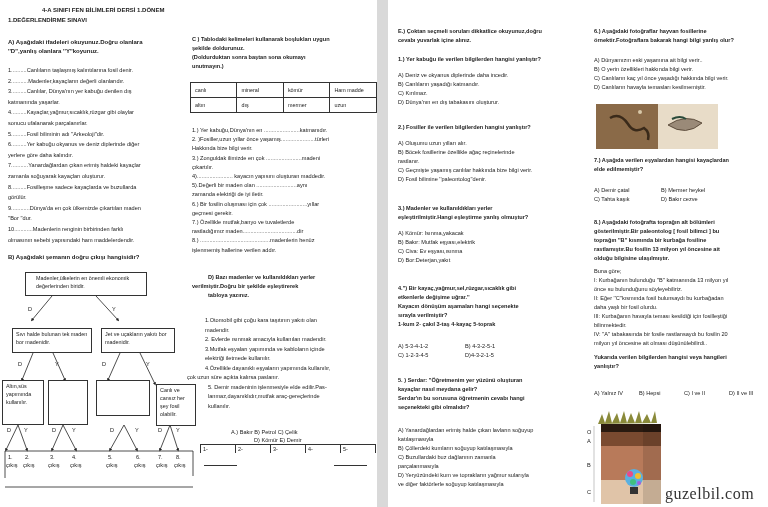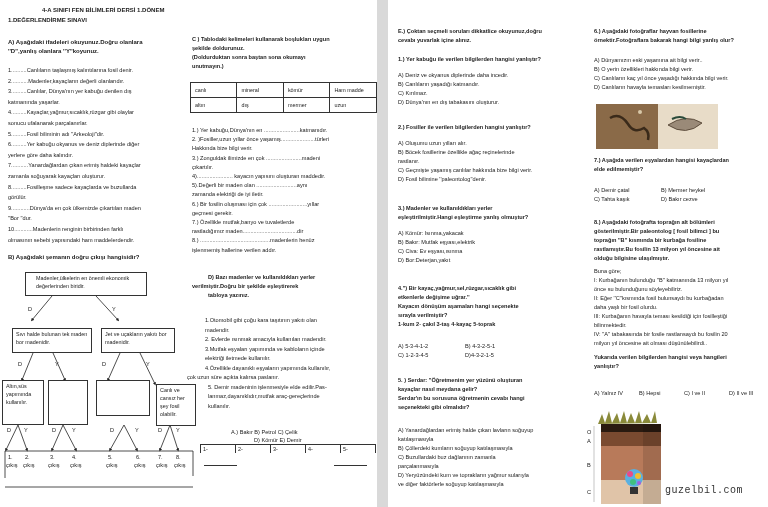--- a/index.html
+++ b/index.html
@@ -9,21 +9,21 @@
   #page-right{left:388px;width:380px;}
   .gutter{position:absolute;left:377px;top:0;width:11px;height:507px;background:#d9d9d9;}
   .t{position:absolute;font-size:5.6px;line-height:8.4px;white-space:nowrap;}
   .b{font-weight:bold;}
   .box{position:absolute;border:1px solid #333;background:#fff;font-size:5.4px;line-height:8px;padding:1px 3px;box-sizing:border-box;}
   svg{position:absolute;left:0;top:0;overflow:visible;}
   table.words{position:absolute;left:190px;top:82px;border-collapse:collapse;font-size:5.4px;}
   table.words td{border:1px solid #333;width:38px;height:14px;padding:0 4px;}
   table.ans{position:absolute;left:200px;top:444px;border-collapse:collapse;font-size:5.4px;}
   table.ans td{border:1px solid #333;border-bottom:none;width:30px;height:8px;padding:0 2px;}
-  .logo-text{position:absolute;left:665px;top:485px;font-family:Liberation Mono, monospace;font-size:10px;color:#333;letter-spacing:0.5px;}
+  .logo-text{position:absolute;left:665px;top:485px;font-family:Liberation Serif, serif;font-size:16px;color:#333;letter-spacing:0.5px;}
 </style>
 </head>
 <body>
 
 <div class="page" id="page-left">
   <div class="t b" style="left:42px;top:6px;font-size:6px;">4-A SINIFI FEN BİLİMLERİ DERSİ 1.DÖNEM</div>
   <div class="t b" style="left:8px;top:16px;font-size:6px;">1.DEĞERLENDİRME SINAVI</div>
 
   <div class="t b" style="left:8px;top:38px;font-size:6px;">A) Aşağıdaki ifadeleri okuyunuz.Doğru olanlara</div>
   <div class="t b" style="left:8px;top:47px;font-size:6px;">''D'',yanlış olanlara ''Y''koyunuz.</div>

